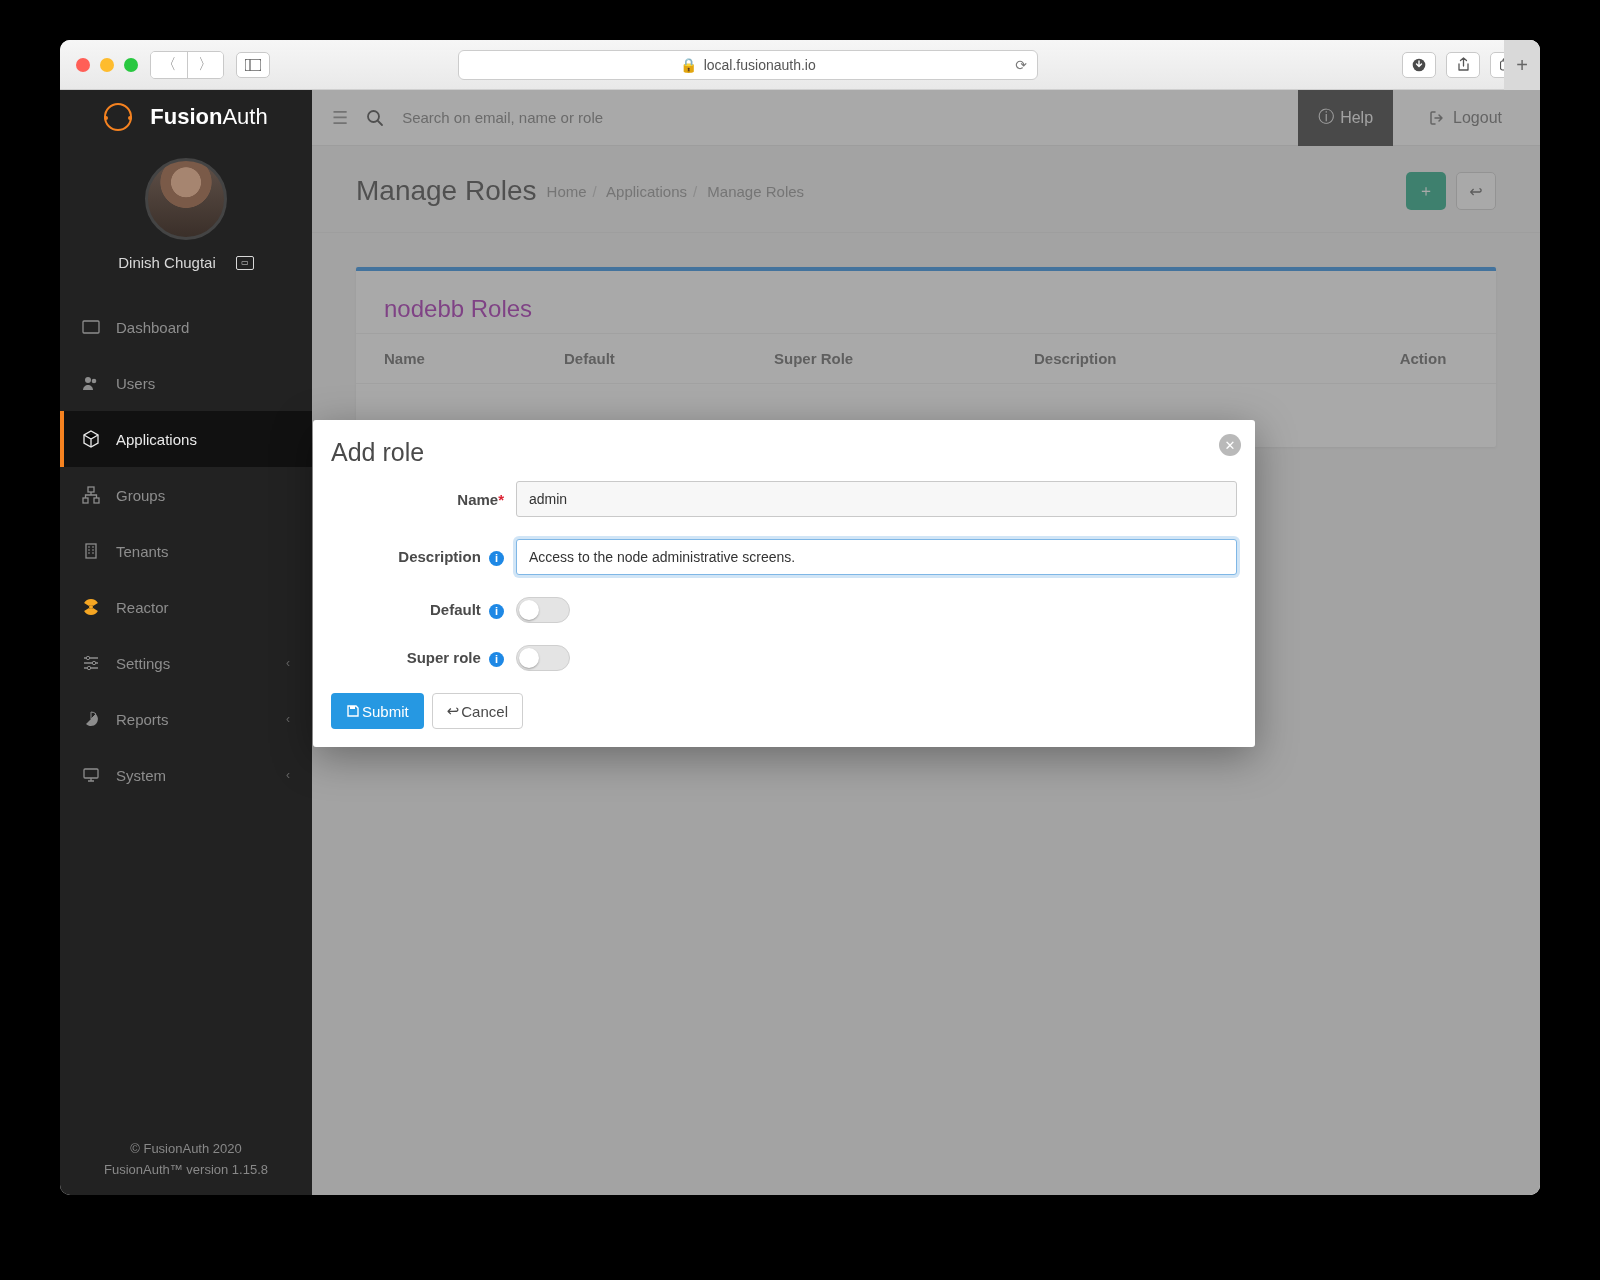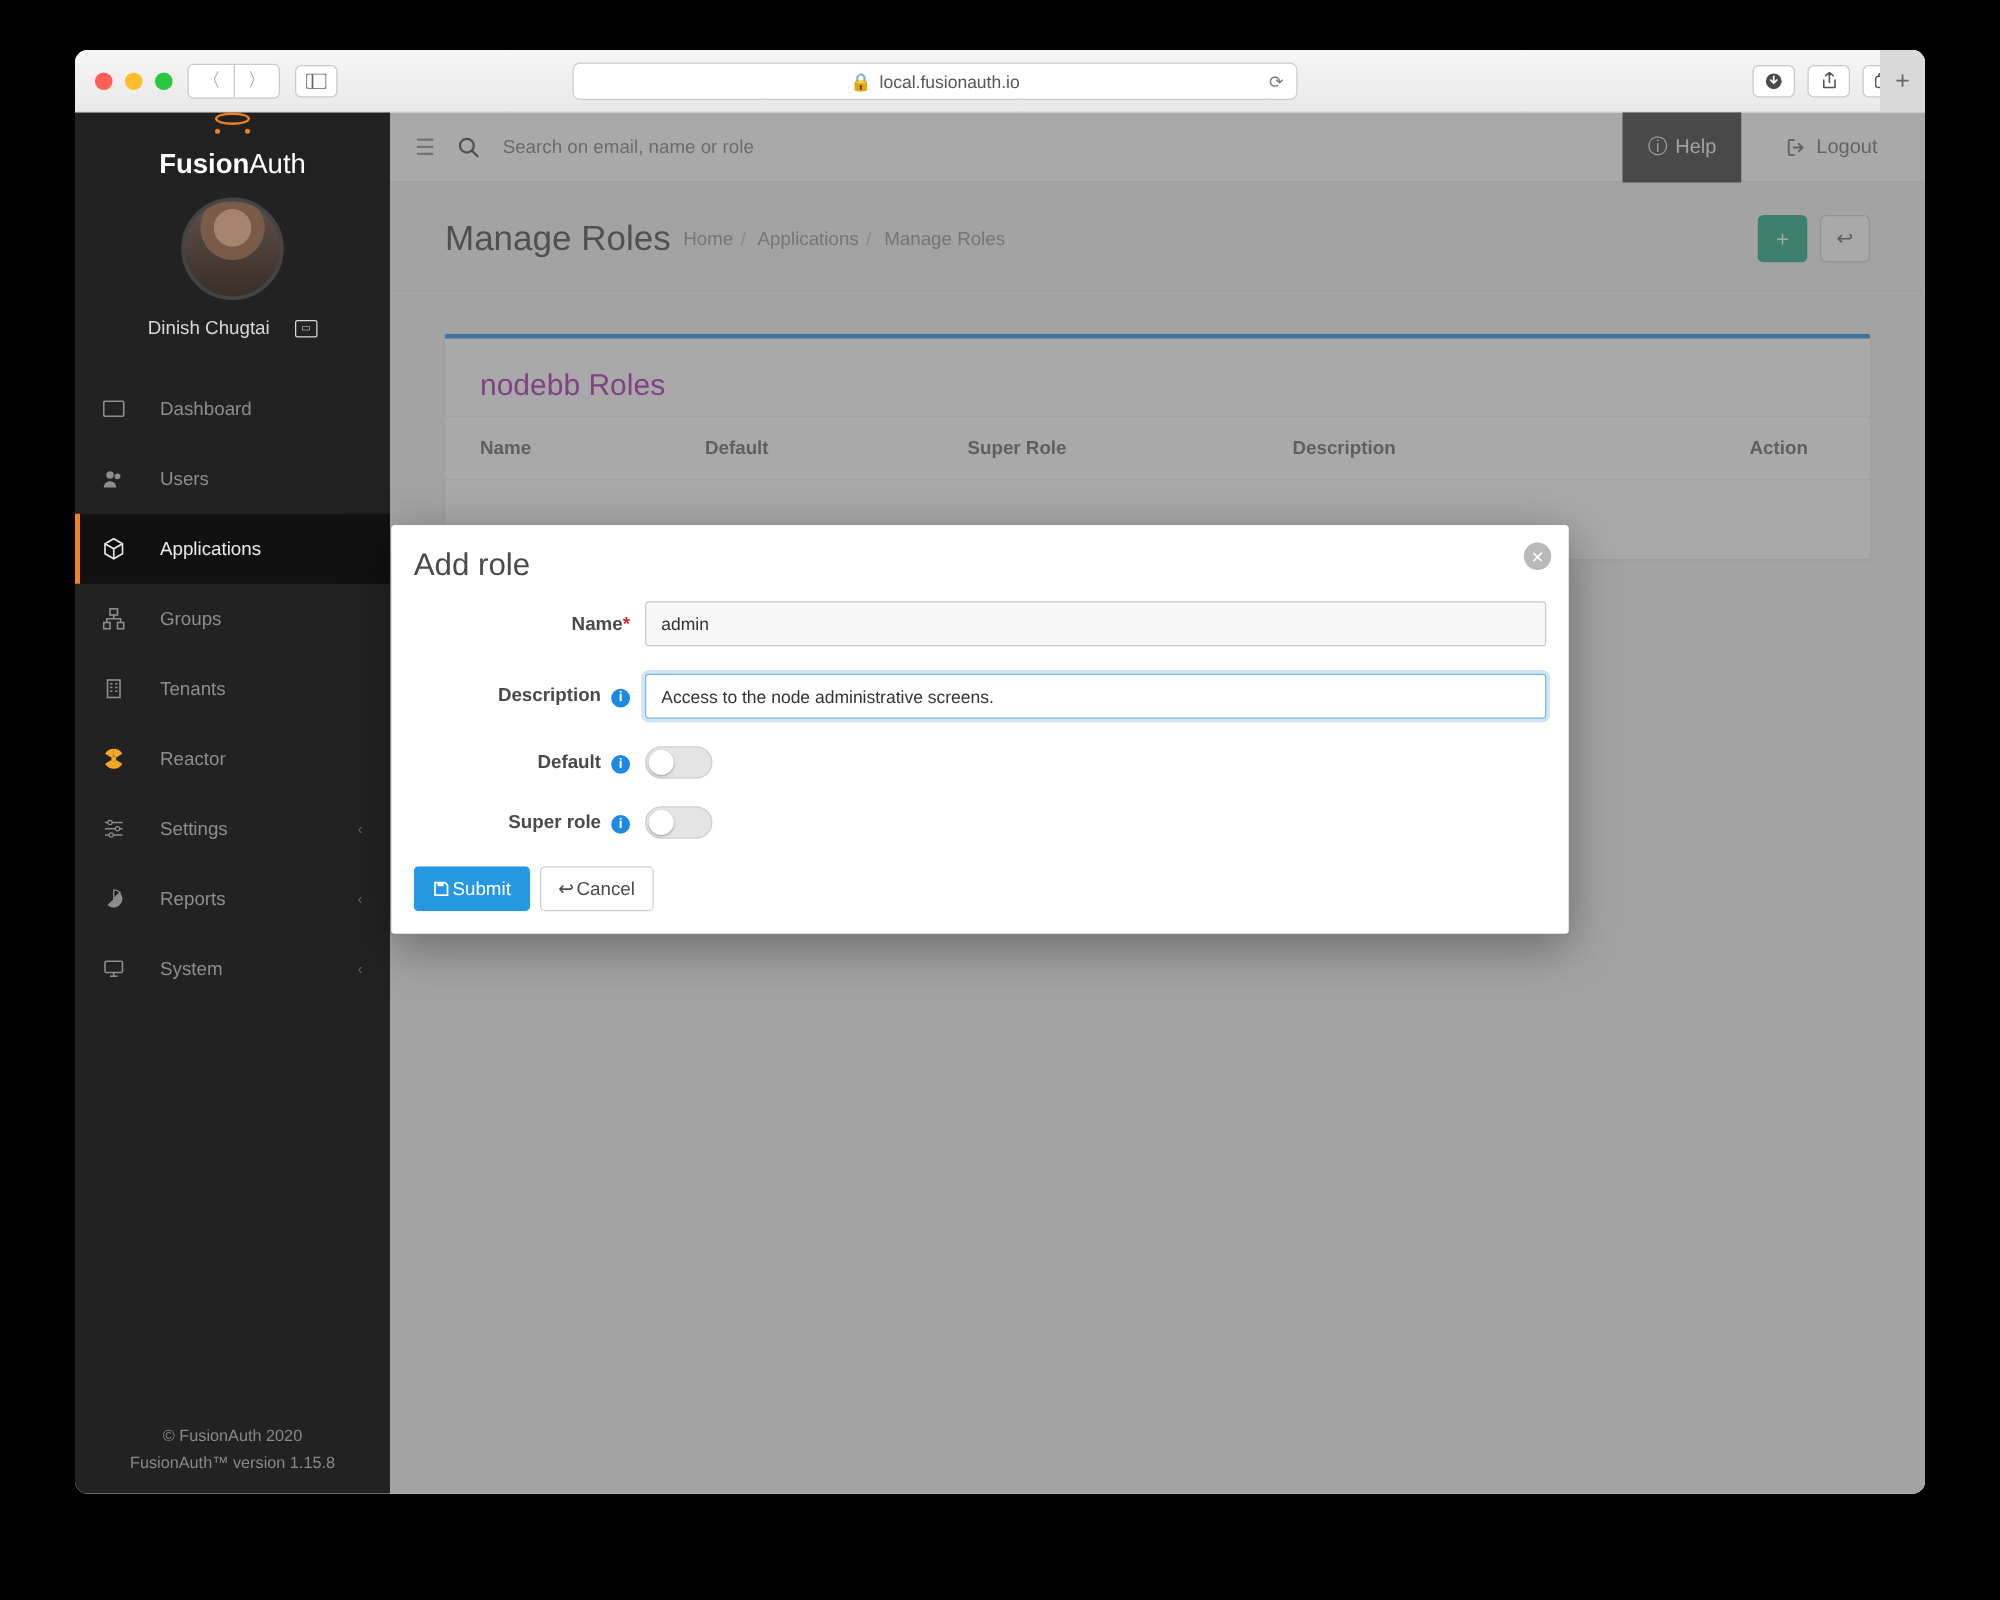--- a/index.html
+++ b/index.html
@@ -12,32 +12,32 @@
 .nav-btns { display:flex; gap:0; border:1px solid #c9c9c9; border-radius:5px; overflow:hidden; }
 .nav-btn{ width:36px; height:26px; display:flex;align-items:center;justify-content:center;background:#fff;color:#888;font-size:15px;}
 .nav-btn + .nav-btn{border-left:1px solid #c9c9c9}
 .toolbar-btn{width:34px;height:26px;border:1px solid #c9c9c9;border-radius:5px;display:flex;align-items:center;justify-content:center;background:#fff;color:#555;font-size:14px}
 .addr { flex:1; max-width:580px; margin:0 auto; height:30px; background:#fff; border:1px solid #ccc; border-radius:6px; display:flex; align-items:center; justify-content:center; font-size:14px; color:#555; gap:6px; position:relative;}
 .addr .refresh{position:absolute;right:10px;color:#7a7a7a}
 .right-tools{display:flex;gap:10px;margin-left:auto}
 .tabplus{position:absolute;top:0;right:0;width:36px;height:50px;background:#d9d9d9;display:flex;align-items:center;justify-content:center;color:#666;font-size:20px}
 .app { position:absolute; top:50px; left:0; right:0; bottom:0; display:flex; }
 .sidebar { width:252px; background:#222; color:#aaa; display:flex; flex-direction:column; }
-.brand { height:54px; display:flex; align-items:center; justify-content:center; gap:18px;flex-direction:column; }
+.brand { height:54px; display:flex; align-items:center; justify-content:center; gap:18px; }
 .brand-mark{width:28px;height:28px;border-radius:50%;border:2px solid #f58220;display:flex;align-items:center;justify-content:center;color:#f58220;font-weight:700;font-size:13px;position:relative}
 .brand-mark::before,.brand-mark::after{content:"";position:absolute;width:4px;height:4px;border-radius:50%;background:#f58220}
 .brand-mark::before{left:-2px;top:11px}.brand-mark::after{right:-2px;top:11px}
 .brand-text{font-size:22px;color:#fff;font-weight:400}
 .brand-text b{font-weight:700}
 .avatar-block{display:flex;flex-direction:column;align-items:center;padding:14px 0 22px;gap:14px}
 .avatar{width:82px;height:82px;border-radius:50%;background:radial-gradient(circle at 50% 28%, #a68570 0 22%, #7a5a48 23% 38%, transparent 39%),linear-gradient(#5f5048,#3a2f29);border:3px solid #444}
 .username{color:#d8d8d8;font-size:15px;display:flex;align-items:center;gap:20px}
 .idcard{display:inline-flex;width:18px;height:14px;border:1.5px solid #d8d8d8;border-radius:2px;align-items:center;justify-content:center;font-size:8px}
 .menu{list-style:none;margin-top:6px}
-.menu li{display:flex;align-items:center;gap:28px;padding:0 22px;height:56px;color:#8d8d8d;font-size:15px;cursor:pointer;position:relative}
+.menu li{display:flex;align-items:center;gap:16px;padding:0 22px;height:56px;color:#8d8d8d;font-size:15px;cursor:pointer;position:relative}
 .menu li.active{background:#111;color:#eaeaea}
 .menu li.active::before{content:"";position:absolute;left:0;top:0;bottom:0;width:4px;background:#f58220}
 .menu li .chev{margin-left:auto;font-size:12px;color:#666}
 .mi{width:18px;height:18px;display:inline-flex;align-items:center;justify-content:center;color:inherit}
 .footer{margin-top:auto;text-align:center;font-size:13px;color:#888;padding:14px 0;line-height:1.6}
 .content{flex:1;background:#f1f1f1;position:relative}
 .scrim{position:absolute;inset:0;background:rgba(98,98,98,.55);z-index:5}
 .topbar{height:56px;background:#fff;border-bottom:1px solid #e4e4e4;display:flex;align-items:center;padding:0 20px;gap:18px}
 .hamb{color:#888;font-size:18px}
 .search-ico{color:#555;font-size:18px}

